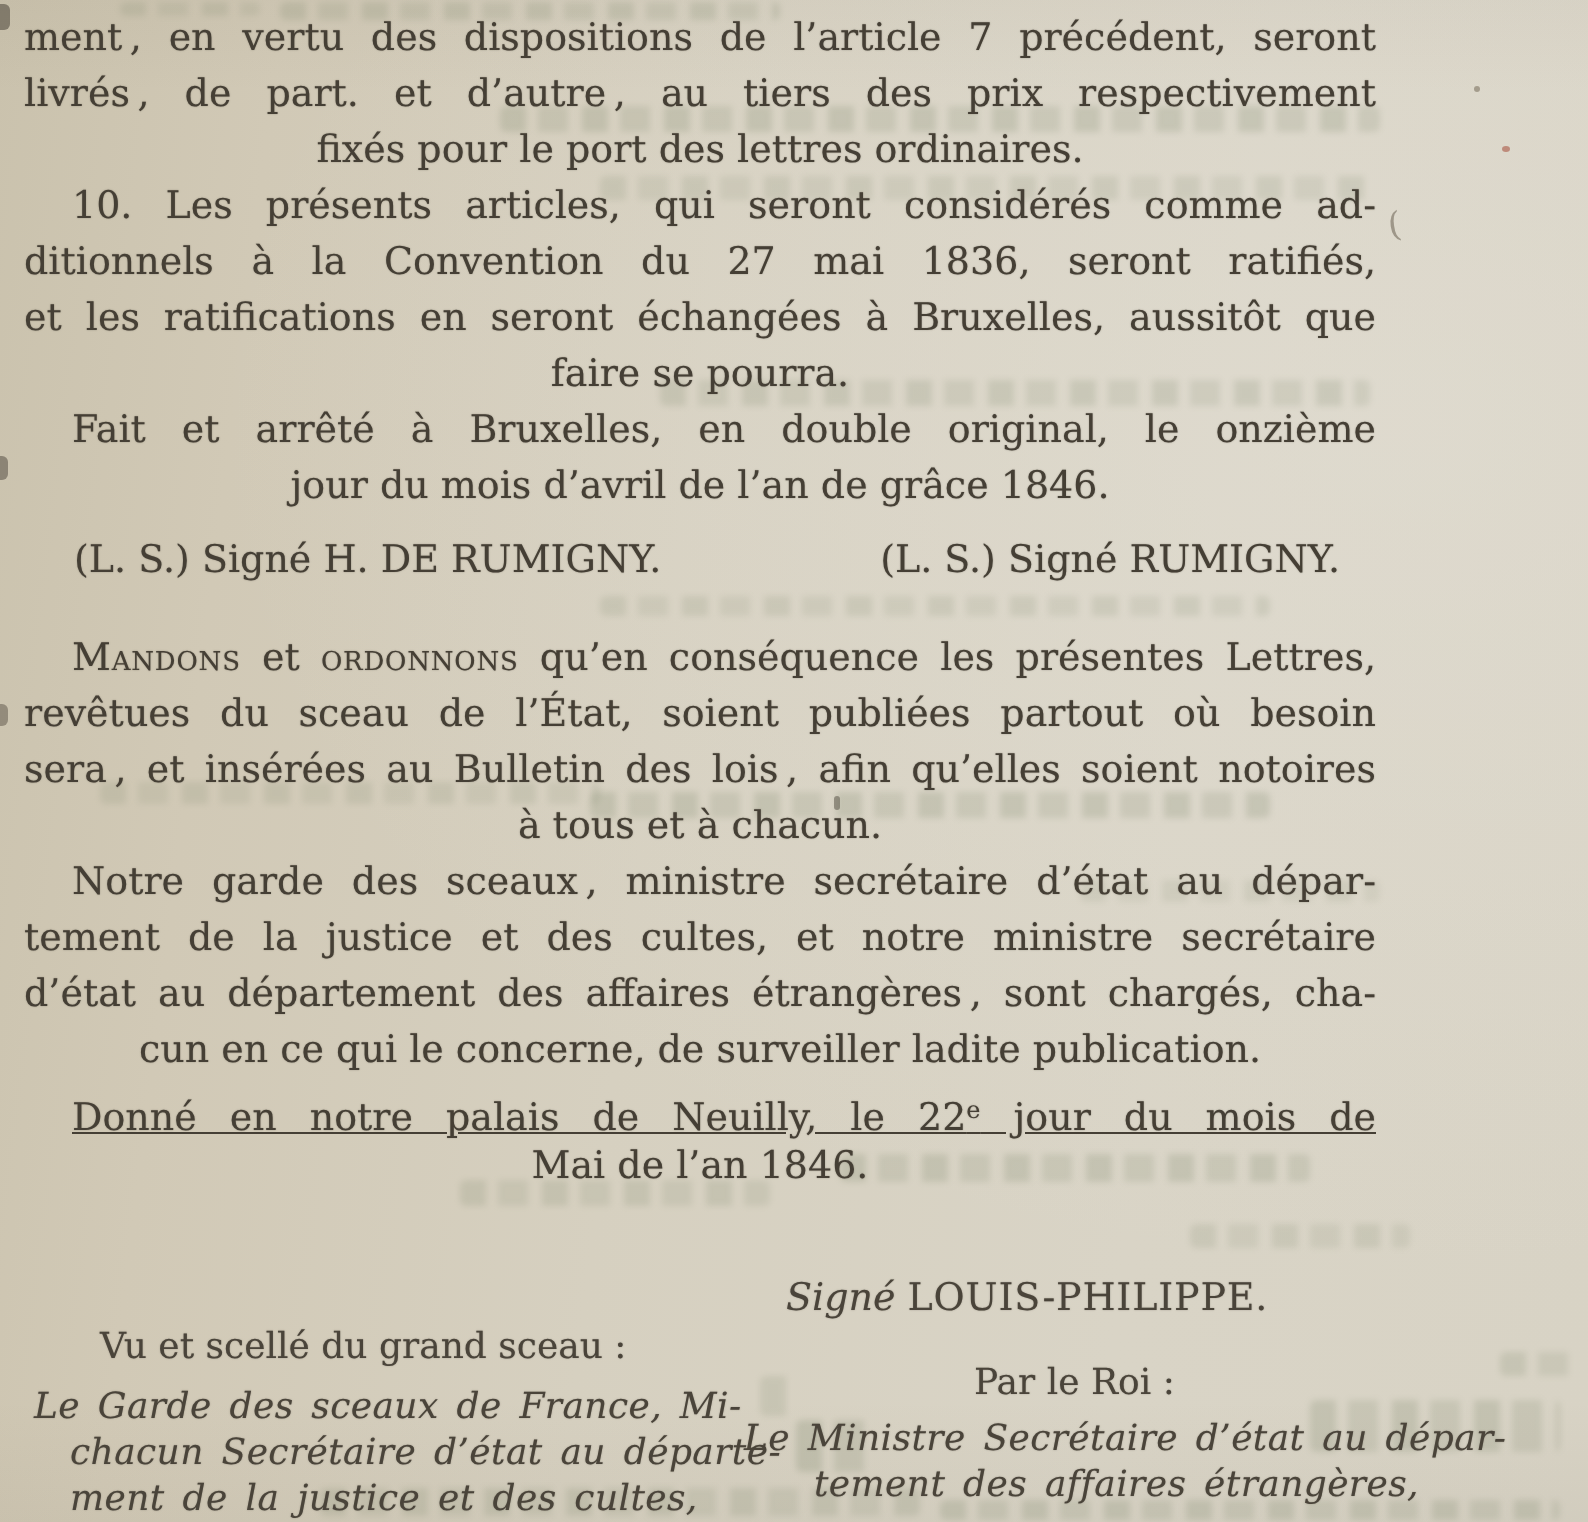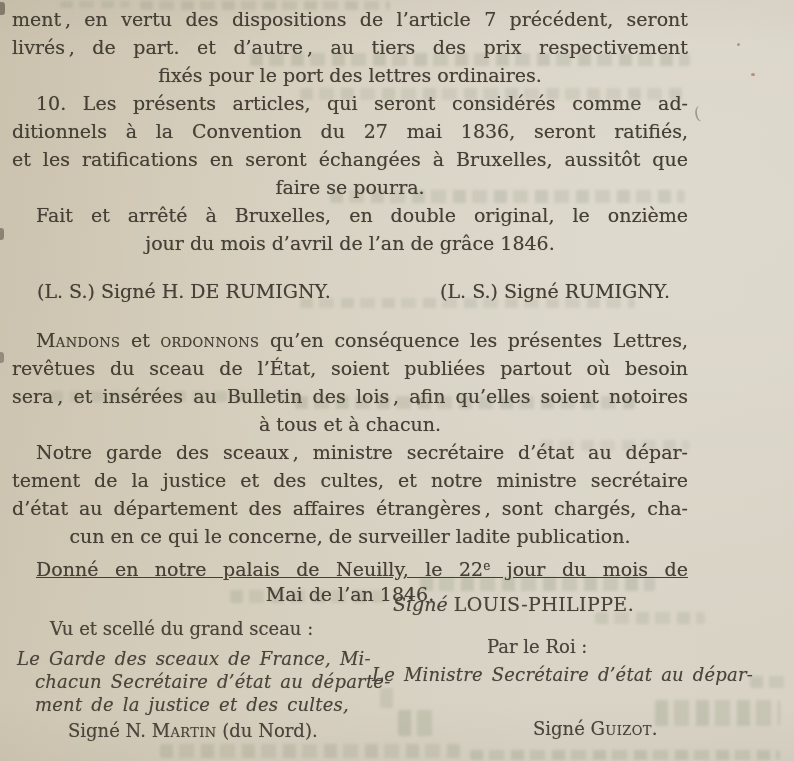--- a/index.html
+++ b/index.html
@@ -19,32 +19,33 @@
   .body-text{
     position:absolute; left:12px; top:5px; width:676px;
     font-size:19px; line-height:28px;
     color:#453f35;
     text-shadow:0 0 0.7px rgba(69,63,53,0.55);
   }
   .line{height:28px;}
   .just{text-align:justify; text-align-last:justify;}
   .last{text-align:center;}
   .indent{text-indent:24px;}
-  .p-seals{margin-top:20px;gap:29px;}
+  .p-seals{margin-top:9px;gap:29px;}
   .p-mandons{margin-top:21px;}
   .p-donne{margin-top:2px;text-decoration:underline;}
   .seal-line{display:flex; justify-content:space-between; margin-left:25px; width:633px;}
   .sc{font-variant-caps:small-caps; letter-spacing:0.4px;}
   .sup{font-size:12px; vertical-align:6px;}
   .i{font-style:italic;}
   
   .sig{
     position:absolute; white-space:nowrap;
     font-size:18px; color:#4a443a;
     text-shadow:0 0 0.7px rgba(74,68,58,0.5);
+    margin-top:45px;
   }
   .sig.it{font-style:italic; word-spacing:3px; letter-spacing:0.2px;}
   .sig-louis{left:393px; top:593px; font-size:19px; letter-spacing:0.4px;}
   .sig-louis .i{letter-spacing:0;}
   .vu-scelle{left:50px;  top:618px;}
   .par-le-roi{left:487px; top:636px;}
   .garde-1{left:17px; top:648px;}
   .garde-2{left:35px; top:671px;}
   .garde-3{left:35px; top:694px;}
   .signe-martin{left:68px; top:720px;}
@@ -128,15 +129,16 @@
     </div>
 
   <div class="sig sig-louis"><span class="i">Signé </span><span>LOUIS-PHILIPPE.</span></div>
   <div class="sig vu-scelle"><span>Vu et scellé du grand sceau :</span></div>
   <div class="sig par-le-roi"><span>Par le Roi :</span></div>
   <div class="sig it garde-1"><span>Le Garde des sceaux de France, Mi-</span></div>
   <div class="sig it garde-2"><span>chacun Secrétaire d’état au départe-</span></div>
   <div class="sig it garde-3"><span>ment de la justice et des cultes,</span></div>
   <div class="sig signe-martin"><span>Signé N. </span><span class="sc">Martin</span><span> (du Nord).</span></div>
   <div class="sig it ministre-1"><span>Le Ministre Secrétaire d’état au dépar-</span></div>
+  <div class="sig it ministre-2"><span>tement des affaires étrangères,</span></div>
   <div class="sig signe-guizot"><span>Signé </span><span class="sc">Guizot</span><span>.</span></div>
 
 </div>
 
 </body></html>

